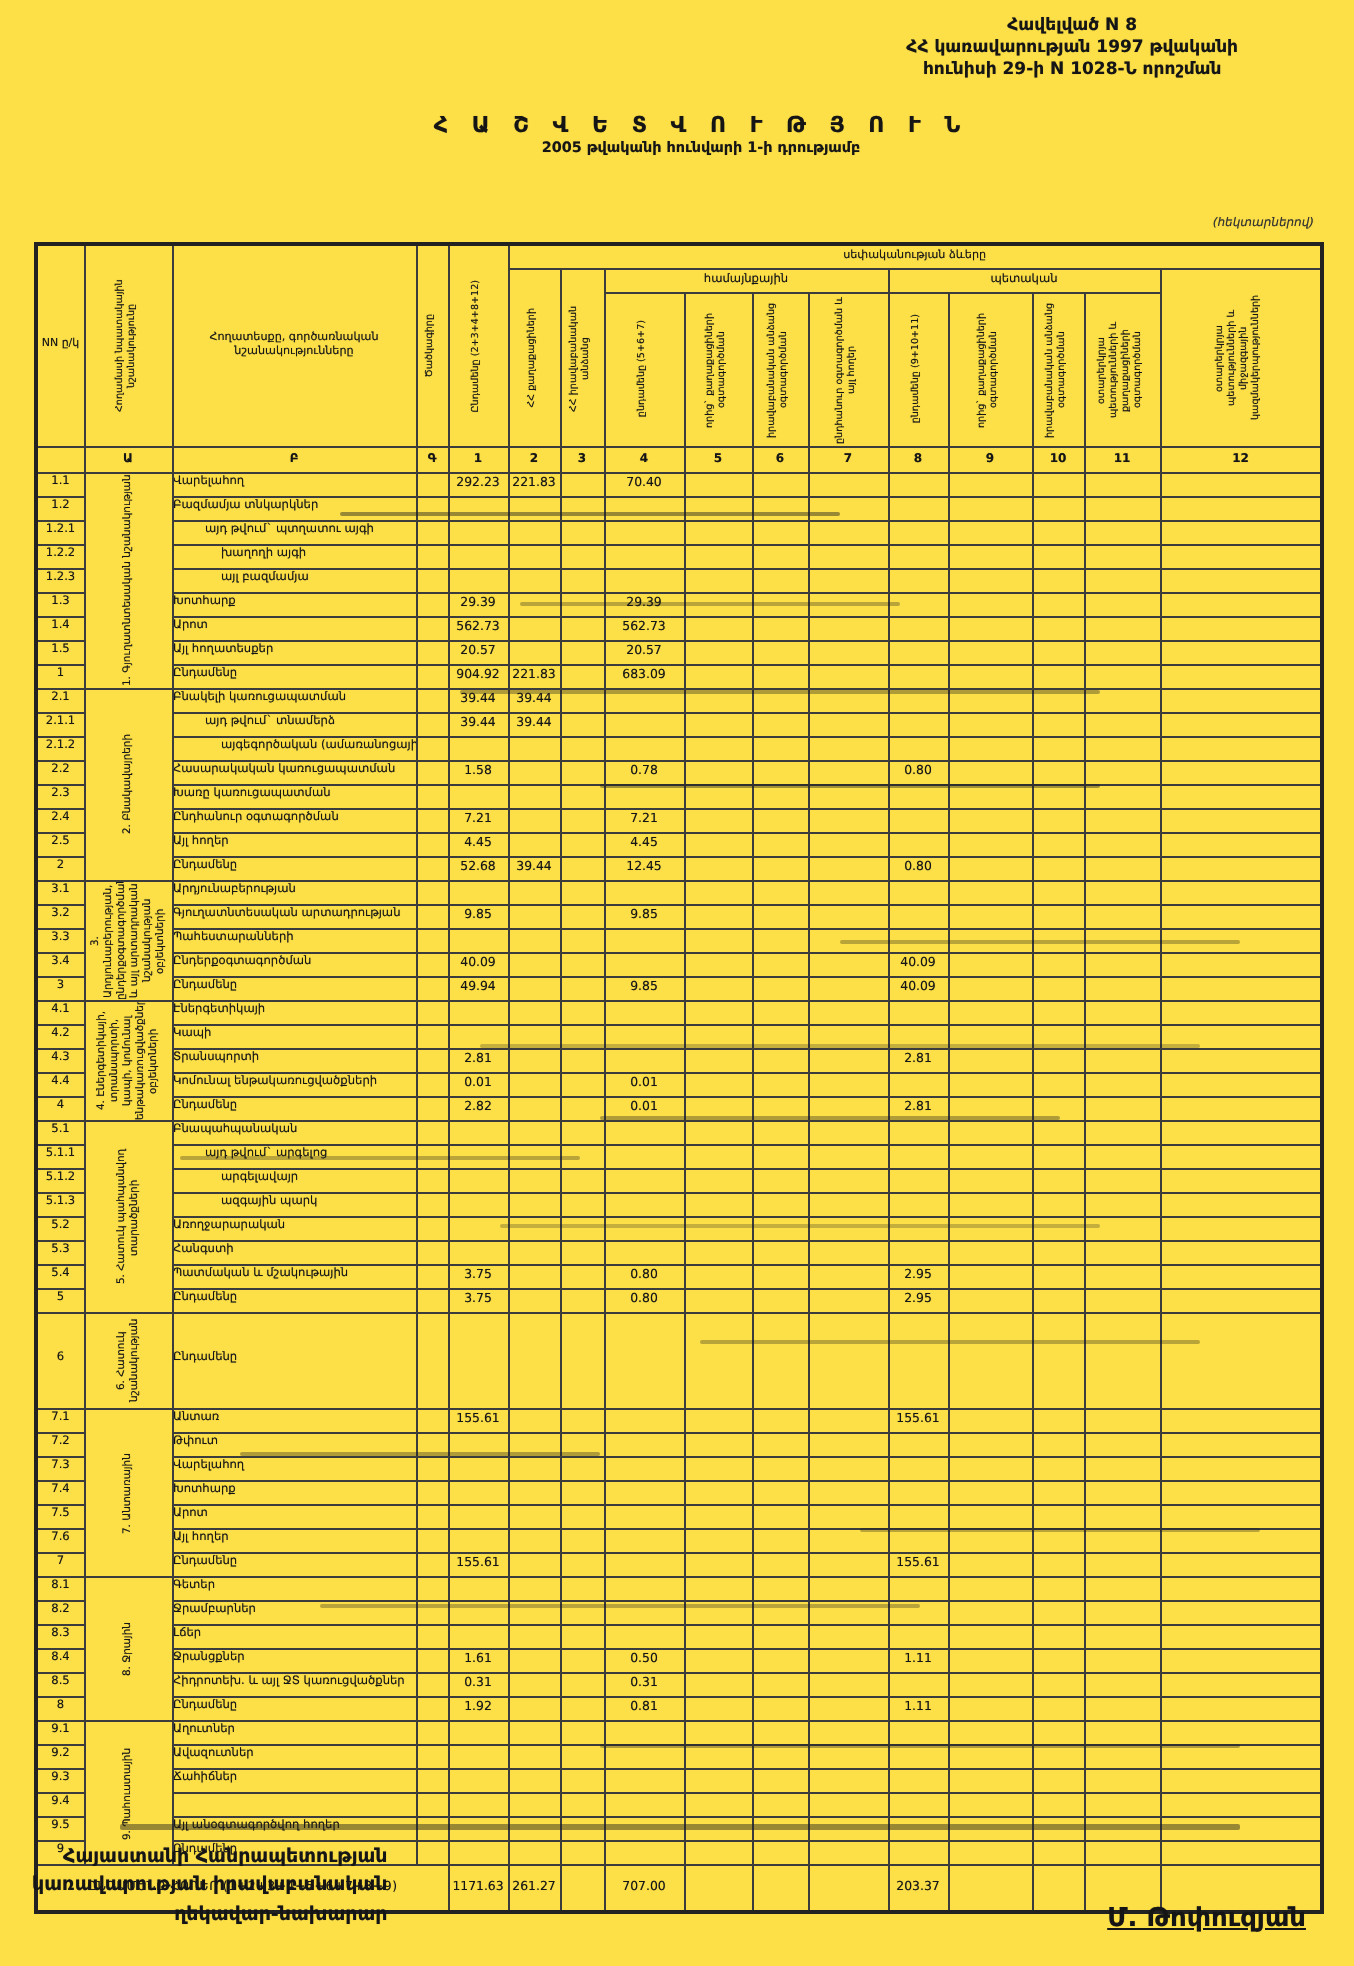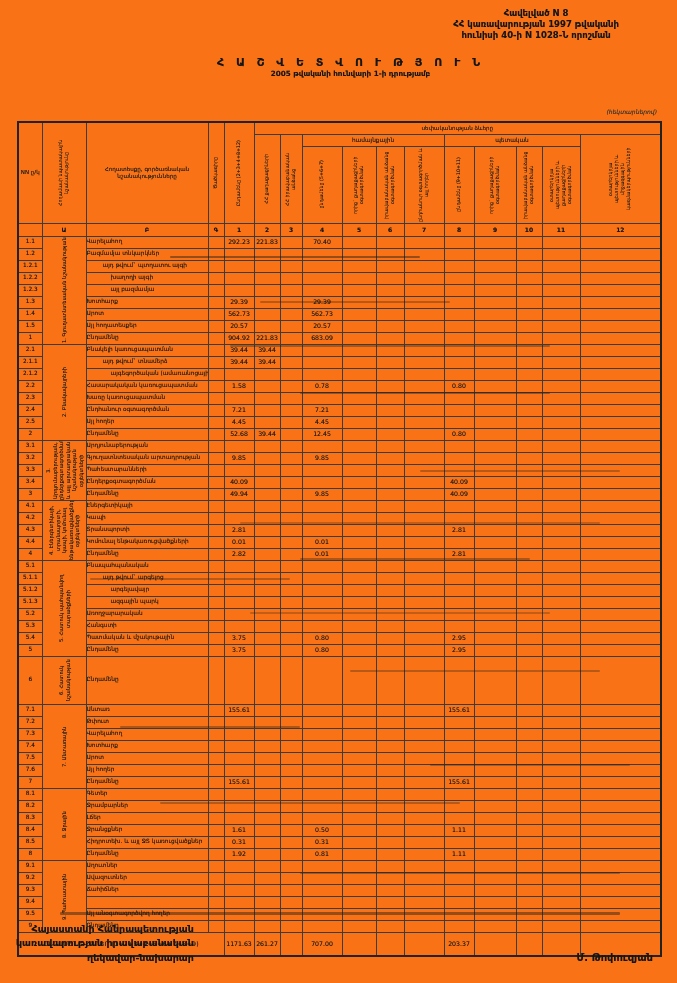--- a/index.html
+++ b/index.html
@@ -1,17 +1,17 @@
 <!DOCTYPE html>
 <html><head>
 <meta charset="utf-8">
 <style>
   html,body{margin:0;padding:0;}
   body{background:#888;}
-  .page{position:relative;width:677px;height:983px;margin:0 auto;background:#f97316;
+  .page{position:relative;width:677px;height:983px;margin:0 auto;background:#fde047;
         font-family:"DejaVu Sans",sans-serif;color:#151515;overflow:hidden;
         box-shadow:0 0 6px rgba(0,0,0,.4);}
   .appendix{position:absolute;top:8px;right:58px;text-align:center;font-size:8.5px;
             font-weight:bold;line-height:1.3;}
   .title-block{position:absolute;top:56px;left:12px;width:100%;text-align:center;font-weight:bold;}
   .title-main{font-size:11px;letter-spacing:4px;}
   .title-l2{font-size:7.8px;margin-top:4px;letter-spacing:.2px;}
   .title-l3{font-size:7.8px;letter-spacing:.2px;}
   .title-l4{font-size:7.2px;margin-top:0;}
   .units-note{position:absolute;top:108px;right:20px;font-size:6px;font-style:italic;color:#333;}
@@ -33,33 +33,33 @@
   tbody tr{height:11px;}
   tbody td{font-size:6.2px;line-height:1;height:11px;}
   td.num-cell{text-align:center;font-size:5.8px;}
   td.label-cell{text-align:left;padding-left:2px;font-size:5.8px;white-space:nowrap;}
   td.label-cell.ind1{padding-left:16px;}
   td.label-cell.ind2{padding-left:24px;}
   td.val-cell{text-align:center;}
   tr.grand td{font-size:6.2px;}
   td.grand-label{text-align:center;font-size:6px;letter-spacing:.3px;}
   .footer{position:absolute;left:16px;top:922px;font-size:9.5px;font-weight:bold;line-height:1.5;text-align:right;}
-  .signature{position:absolute;right:24px;top:952px;font-size:10px;font-weight:bold;}
+  .signature{position:absolute;right:24px;top:952px;font-size:13px;font-weight:bold;text-decoration:underline;}
   .artifact{position:absolute;background:#1c1c1c;border-radius:1px;pointer-events:none;}
   .page *{text-shadow:0 0 .35px rgba(40,40,40,.55);}
 </style>
 </head>
 <body>
 
 <div class="page">
 
   <div class="appendix">
     <div>Հավելված N 8</div>
     <div>ՀՀ կառավարության 1997 թվականի</div>
-    <div>հունիսի 40-ի N 1028-Ն որոշման</div>
+    <div>հունիսի 29-ի N 1028-Ն որոշման</div>
   </div>
 
   <div class="title-block">
     <div class="title-main">Հ Ա Շ Վ Ե Տ Վ Ո Ւ Թ Յ Ո Ւ Ն</div>
     <div class="title-l4">2005 թվականի հունվարի 1-ի դրությամբ</div>
   </div>
 
   <div class="units-note">(հեկտարներով)</div>
 
   <table class="land">

